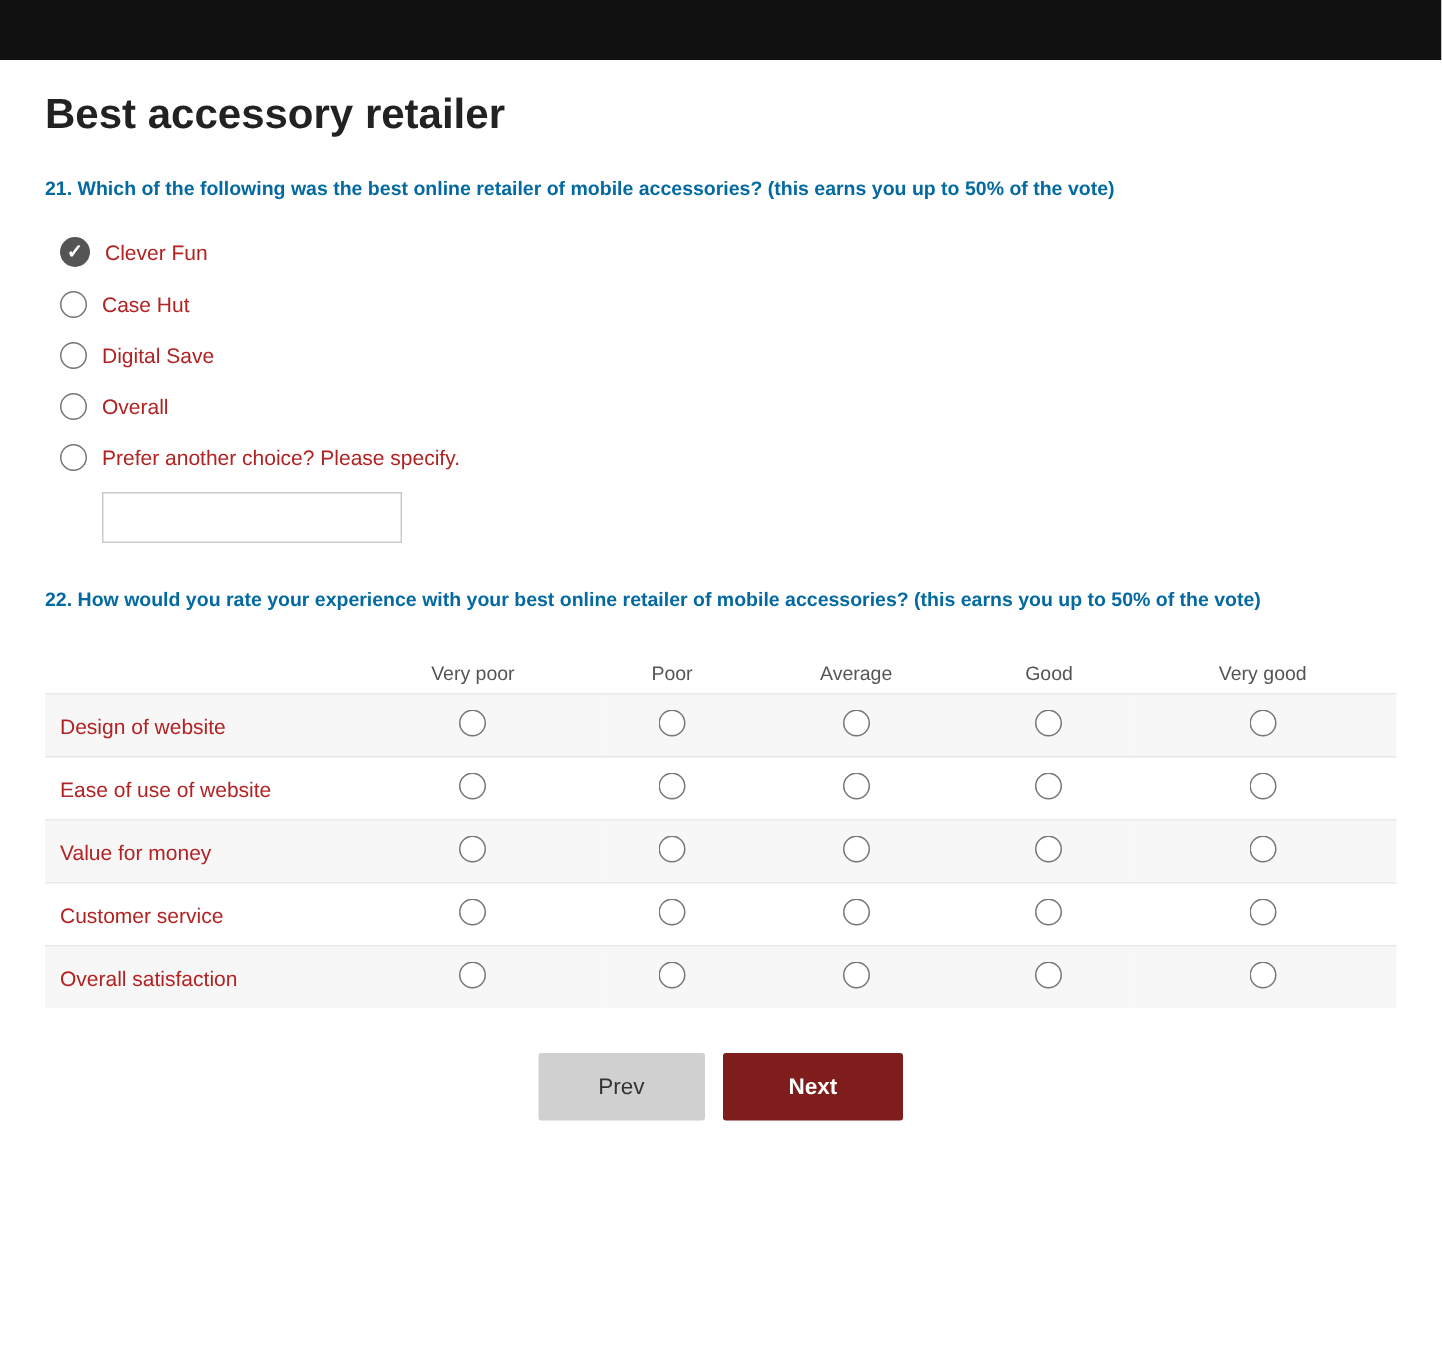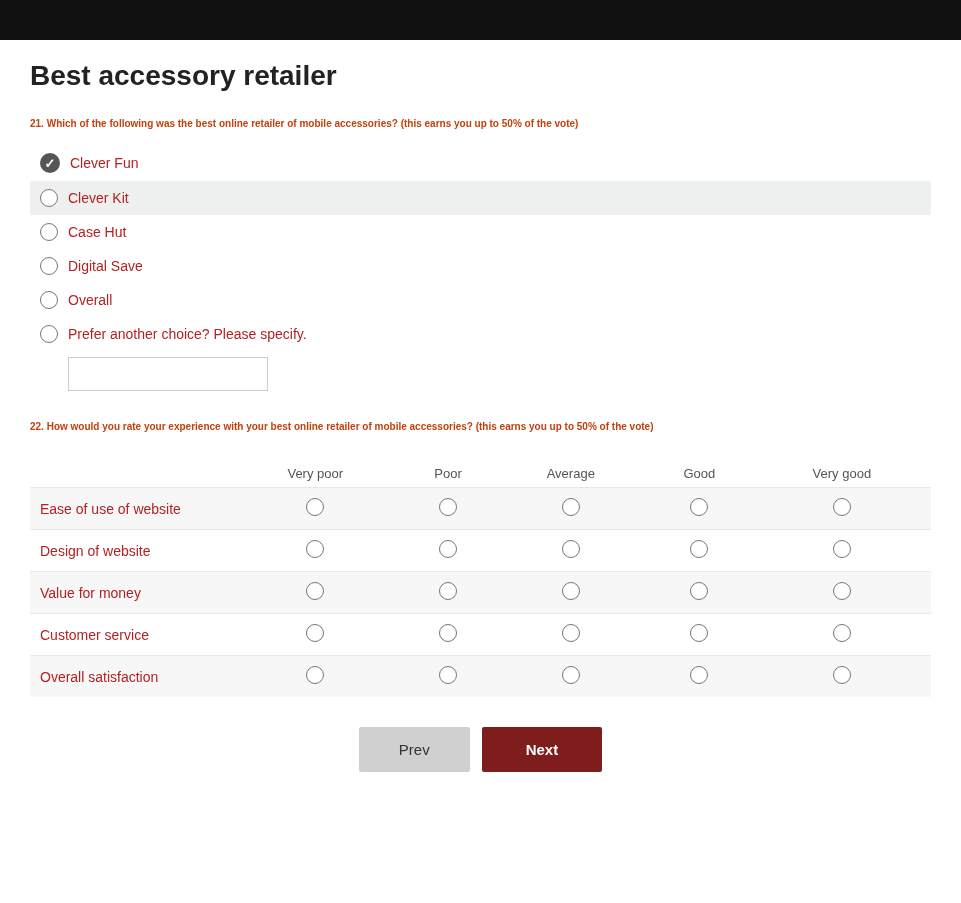--- a/index.html
+++ b/index.html
@@ -21,23 +21,23 @@
     .page-title {
       font-size: 28px;
       font-weight: bold;
       color: #222;
       margin-bottom: 24px;
     }
     .question-block {
       margin-bottom: 28px;
     }
     .question-text {
-      font-size: 10px;
-      font-weight: bold;
-      color: #c2410c;
+      font-size: 13px;
+      font-weight: bold;
+      color: #0369a1;
       margin-bottom: 14px;
       line-height: 1.5;
     }
     .radio-option {
       display: flex;
       align-items: center;
       padding: 8px 10px;
       cursor: pointer;
       border-radius: 2px;
     }
@@ -164,24 +164,20 @@
     <div class="question-text">
       <span>21.</span>
       <span>Which of the following was the best online retailer of mobile accessories? (this earns you up to 50% of the vote)</span>
     </div>
 
     <div class="radio-option">
       <div class="checked-mark"></div>
       <label class="option-label">Clever Fun</label>
     </div>
 
-    <div class="radio-option highlighted">
-      <input type="radio" name="q21" style="">
-      <label class="option-label">Clever Kit</label>
-    </div>
 
     <div class="radio-option">
       <input type="radio" name="q21" style="">
       <label class="option-label">Case Hut</label>
     </div>
 
     <div class="radio-option">
       <input type="radio" name="q21" style="">
       <label class="option-label">Digital Save</label>
     </div>
@@ -211,34 +207,34 @@
           <th></th>
           <th>Very poor</th>
           <th>Poor</th>
           <th>Average</th>
           <th>Good</th>
           <th>Very good</th>
         </tr>
       </thead>
       <tbody id="rating-tbody">
       <tr>
+            <td>Design of website</td>
+            <td><input type="radio" name="q22_row0" style=""></td>
+            <td><input type="radio" name="q22_row0" style=""></td>
+            <td><input type="radio" name="q22_row0" style=""></td>
+            <td><input type="radio" name="q22_row0" style=""></td>
+            <td><input type="radio" name="q22_row0" style=""></td>
+          </tr>
+          <tr>
             <td>Ease of use of website</td>
             <td><input type="radio" name="q22_row1" style=""></td>
             <td><input type="radio" name="q22_row1" style=""></td>
             <td><input type="radio" name="q22_row1" style=""></td>
             <td><input type="radio" name="q22_row1" style=""></td>
             <td><input type="radio" name="q22_row1" style=""></td>
-          </tr>
-          <tr>
-            <td>Design of website</td>
-            <td><input type="radio" name="q22_row0" style=""></td>
-            <td><input type="radio" name="q22_row0" style=""></td>
-            <td><input type="radio" name="q22_row0" style=""></td>
-            <td><input type="radio" name="q22_row0" style=""></td>
-            <td><input type="radio" name="q22_row0" style=""></td>
           </tr>
           <tr>
             <td>Value for money</td>
             <td><input type="radio" name="q22_row2" style=""></td>
             <td><input type="radio" name="q22_row2" style=""></td>
             <td><input type="radio" name="q22_row2" style=""></td>
             <td><input type="radio" name="q22_row2" style=""></td>
             <td><input type="radio" name="q22_row2" style=""></td>
           </tr>
           <tr>

